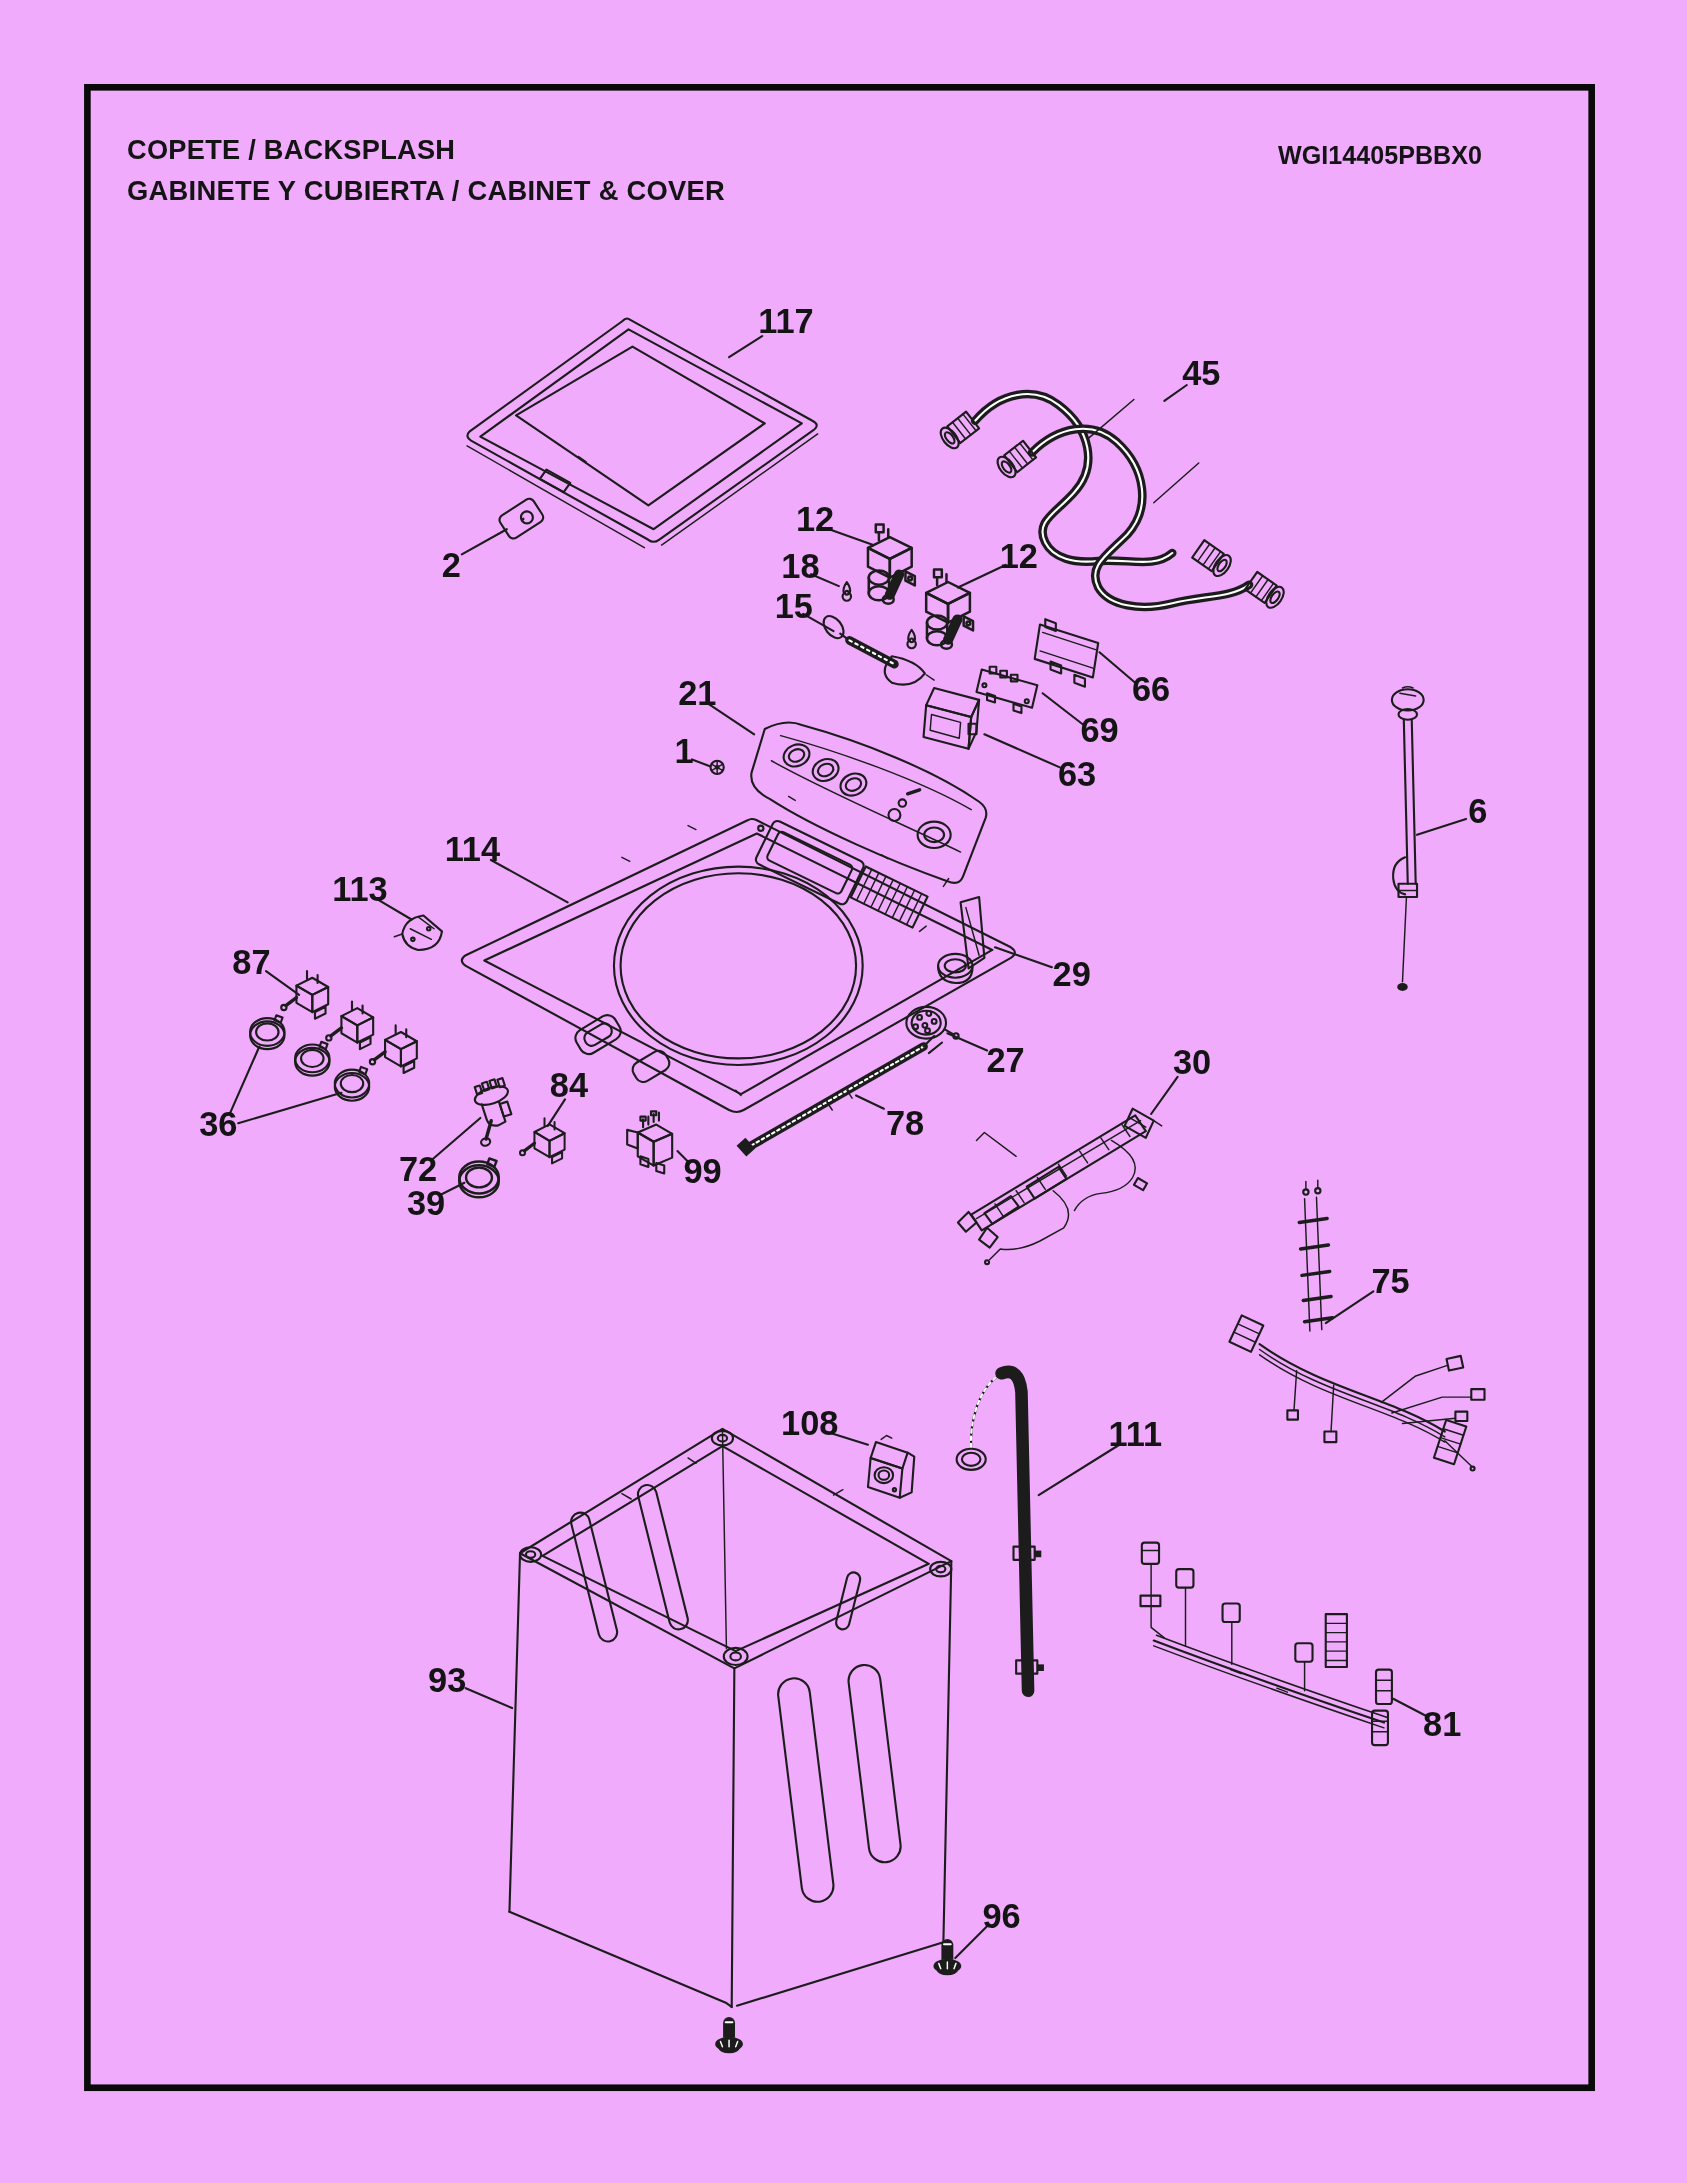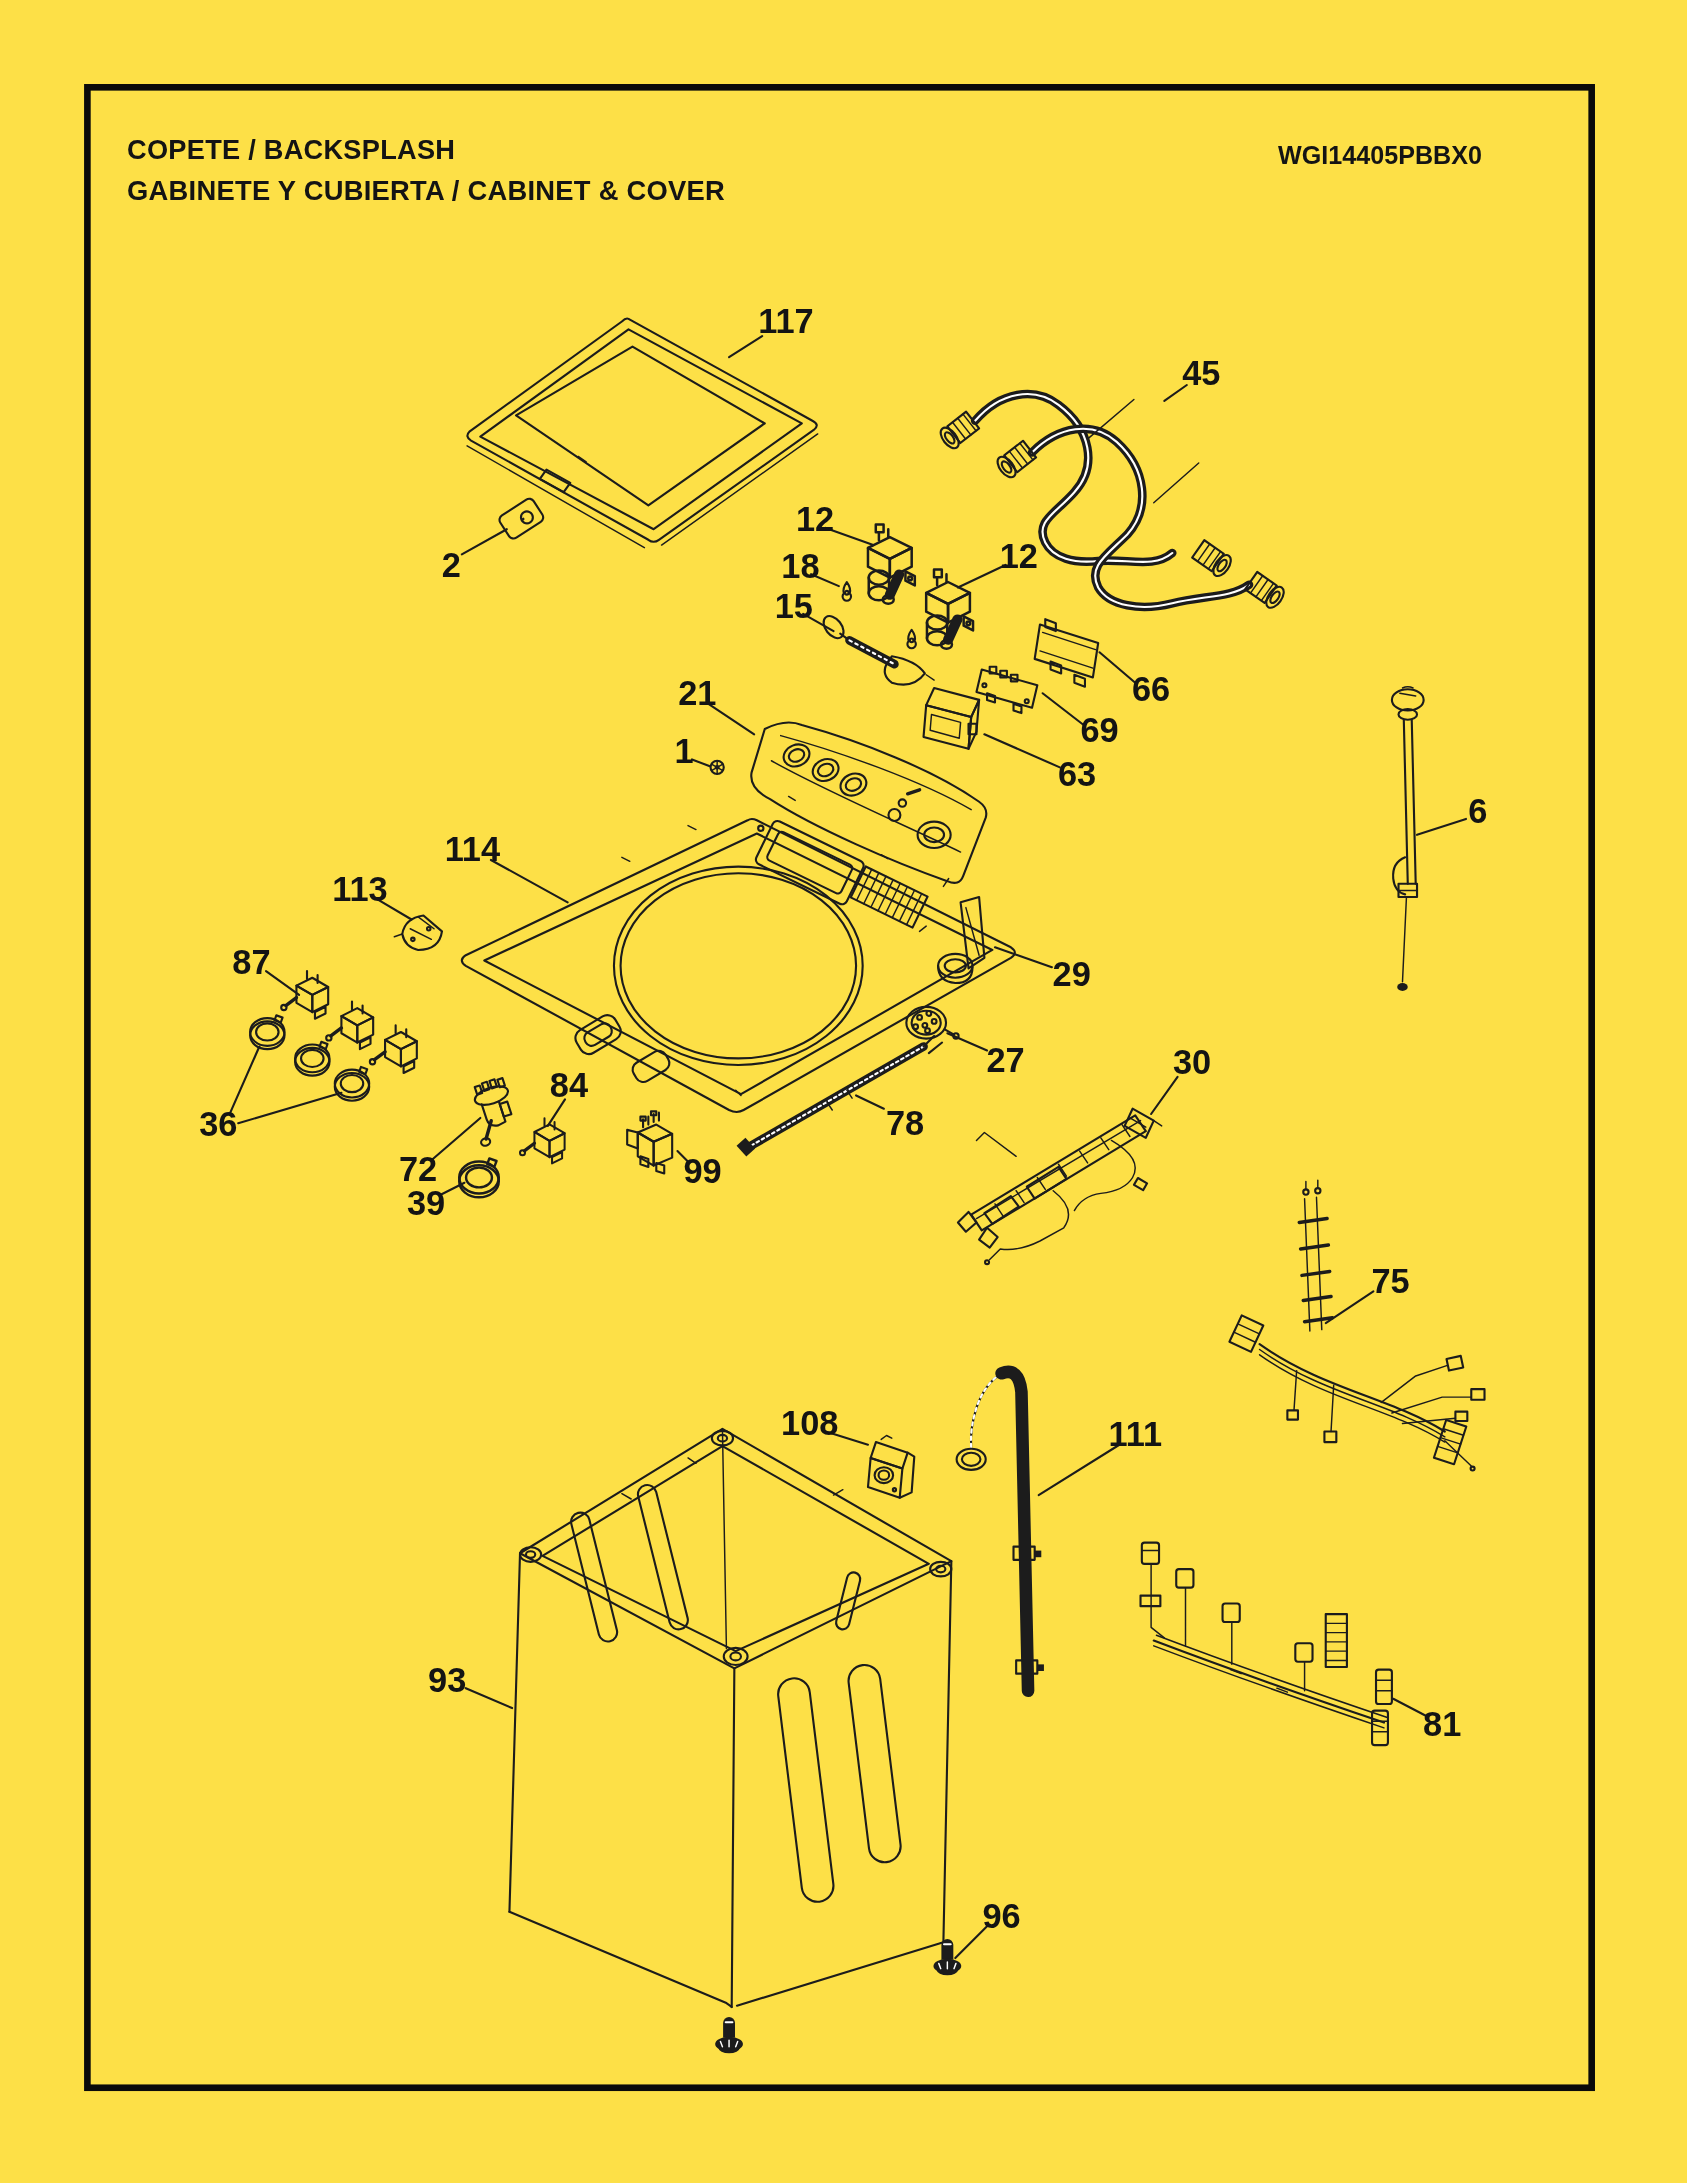--- a/index.html
+++ b/index.html
@@ -1,16 +1,16 @@
 <!DOCTYPE html>
 <html style="font-size:10.6px"><head>
 <meta charset="utf-8">
 <style>
   html,body{margin:0;padding:0;background:#ffffff;}
-  .page{position:relative;width:1687px;height:2183px;background:#fde047;overflow:hidden;}
+  .page{position:relative;width:1687px;height:2183px;background:#f0abfc;overflow:hidden;}
   svg{display:block;}
   
   .art path,.art line,.art rect,.art ellipse,.art circle,.art polyline,.art polygon{
     fill:none;stroke:#1c1c1c;stroke-width:1.6;stroke-linecap:round;stroke-linejoin:round;}
   .f{fill:#1c1c1c !important;stroke:none !important;}
   .w{stroke:#ffffff !important;}
   .t2{stroke-width:2.6 !important;}
   .t6{stroke-width:6.5 !important;}
   .t9{stroke-width:9.5 !important;}
   .thin{stroke-width:1.1 !important;}

